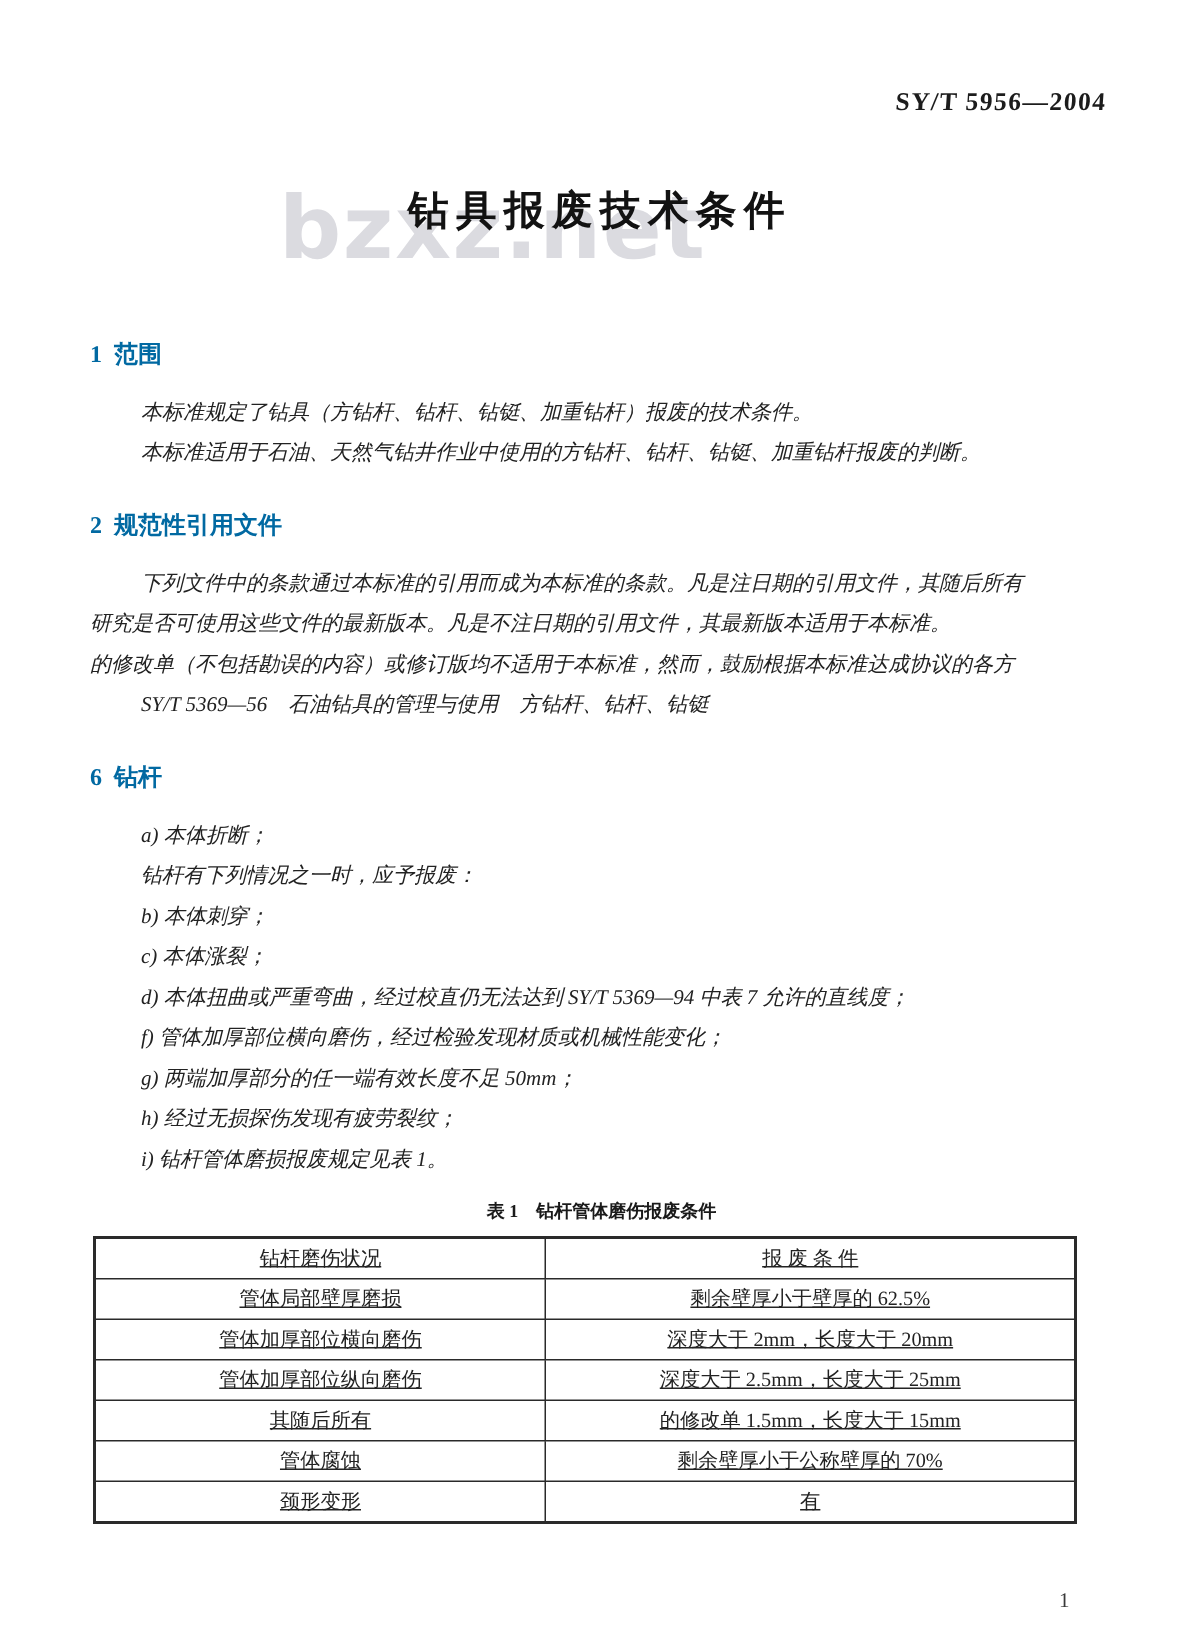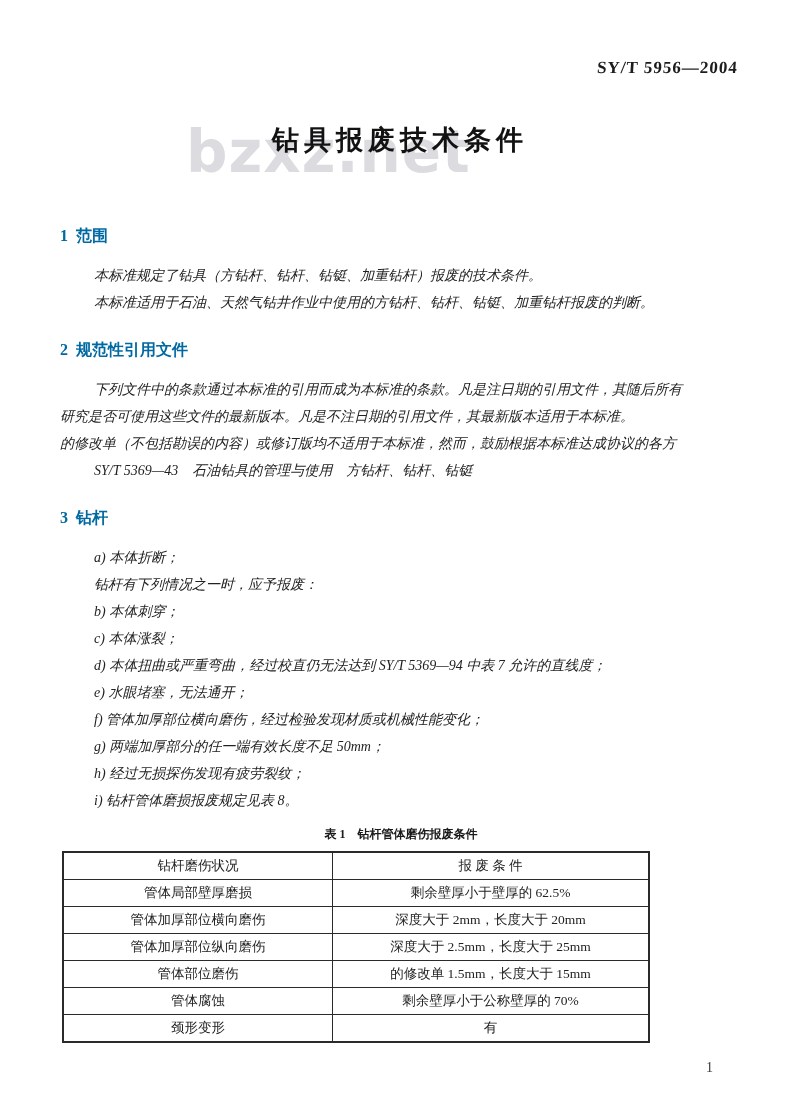--- a/index.html
+++ b/index.html
@@ -46,22 +46,23 @@
   }
   .ti { padding-left:34px; }      
   .clause { padding-left:34px; }  
   .sec-gap { margin-top:24px; }
 
   .table-caption {
     margin-top:12px; margin-bottom:8px;
     text-align:center; font-size:12px; font-weight:bold; color:#1c1c1c;
   }
   table.t1 {
-    width:588px; margin-left:2px; border-collapse:collapse;
+    width:656px; margin-left:2px; border-collapse:collapse;
     border:2px solid #2c2c2c;
+    text-decoration:underline;
   }
   table.t1 td, table.t1 th {
     border:1.5px solid #2c2c2c;
     font-size:13.5px; font-weight:normal; color:#242424;
     text-align:center; padding:4px 6px; height:26px;
   }
   table.t1 th { font-weight:normal; }
   table.t1 .c-left { width:46%; }
 
   .page-number {
@@ -83,33 +84,32 @@
   <div class="content">
 
     <div class="sec-heading pre">1  范围</div>
     <div class="para-line ti pre">本标准规定了钻具（方钻杆、钻杆、钻铤、加重钻杆）报废的技术条件。</div>
     <div class="para-line ti pre">本标准适用于石油、天然气钻井作业中使用的方钻杆、钻杆、钻铤、加重钻杆报废的判断。</div>
 
     <div class="sec-heading sec-gap pre">2  规范性引用文件</div>
     <div class="para-line ti pre">下列文件中的条款通过本标准的引用而成为本标准的条款。凡是注日期的引用文件，其随后所有</div>
     <div class="para-line pre">研究是否可使用这些文件的最新版本。凡是不注日期的引用文件，其最新版本适用于本标准。</div>
     <div class="para-line pre">的修改单（不包括勘误的内容）或修订版均不适用于本标准，然而，鼓励根据本标准达成协议的各方</div>
-    <div class="para-line ti pre">SY/T 5369—43　石油钻具的管理与使用　方钻杆、钻杆、钻铤</div>
+    <div class="para-line ti pre">SY/T 5369—56　石油钻具的管理与使用　方钻杆、钻杆、钻铤</div>
 
-    <div class="sec-heading sec-gap pre">3  钻杆</div>
+    <div class="sec-heading sec-gap pre">6  钻杆</div>
     <div class="para-line clause pre">a) 本体折断；</div>
     <div class="para-line clause pre">钻杆有下列情况之一时，应予报废：</div>
     <div class="para-line clause pre">b) 本体刺穿；</div>
     <div class="para-line clause pre">c) 本体涨裂；</div>
     <div class="para-line clause pre">d) 本体扭曲或严重弯曲，经过校直仍无法达到 SY/T 5369—94 中表 7 允许的直线度；</div>
-    <div class="para-line clause pre">e) 水眼堵塞，无法通开；</div>
     <div class="para-line clause pre">f) 管体加厚部位横向磨伤，经过检验发现材质或机械性能变化；</div>
     <div class="para-line clause pre">g) 两端加厚部分的任一端有效长度不足 50mm；</div>
     <div class="para-line clause pre">h) 经过无损探伤发现有疲劳裂纹；</div>
-    <div class="para-line clause pre">i) 钻杆管体磨损报废规定见表 8。</div>
+    <div class="para-line clause pre">i) 钻杆管体磨损报废规定见表 1。</div>
 
     <div class="table-caption pre">表 1　钻杆管体磨伤报废条件</div>
     <table class="t1">
       <tbody>
         <tr>
           <th class="c-left pre">钻杆磨伤状况</th>
           <th class="pre">报 废 条 件</th>
         </tr>
         <tr>
           <td class="pre">管体局部壁厚磨损</td>
@@ -117,21 +117,21 @@
         </tr>
         <tr>
           <td class="pre">管体加厚部位横向磨伤</td>
           <td class="pre">深度大于 2mm，长度大于 20mm</td>
         </tr>
         <tr>
           <td class="pre">管体加厚部位纵向磨伤</td>
           <td class="pre">深度大于 2.5mm，长度大于 25mm</td>
         </tr>
         <tr>
-          <td class="pre">管体部位磨伤</td>
+          <td class="pre">其随后所有</td>
           <td class="pre">的修改单 1.5mm，长度大于 15mm</td>
         </tr>
         <tr>
           <td class="pre">管体腐蚀</td>
           <td class="pre">剩余壁厚小于公称壁厚的 70%</td>
         </tr>
         <tr>
           <td class="pre">颈形变形</td>
           <td class="pre">有</td>
         </tr>

